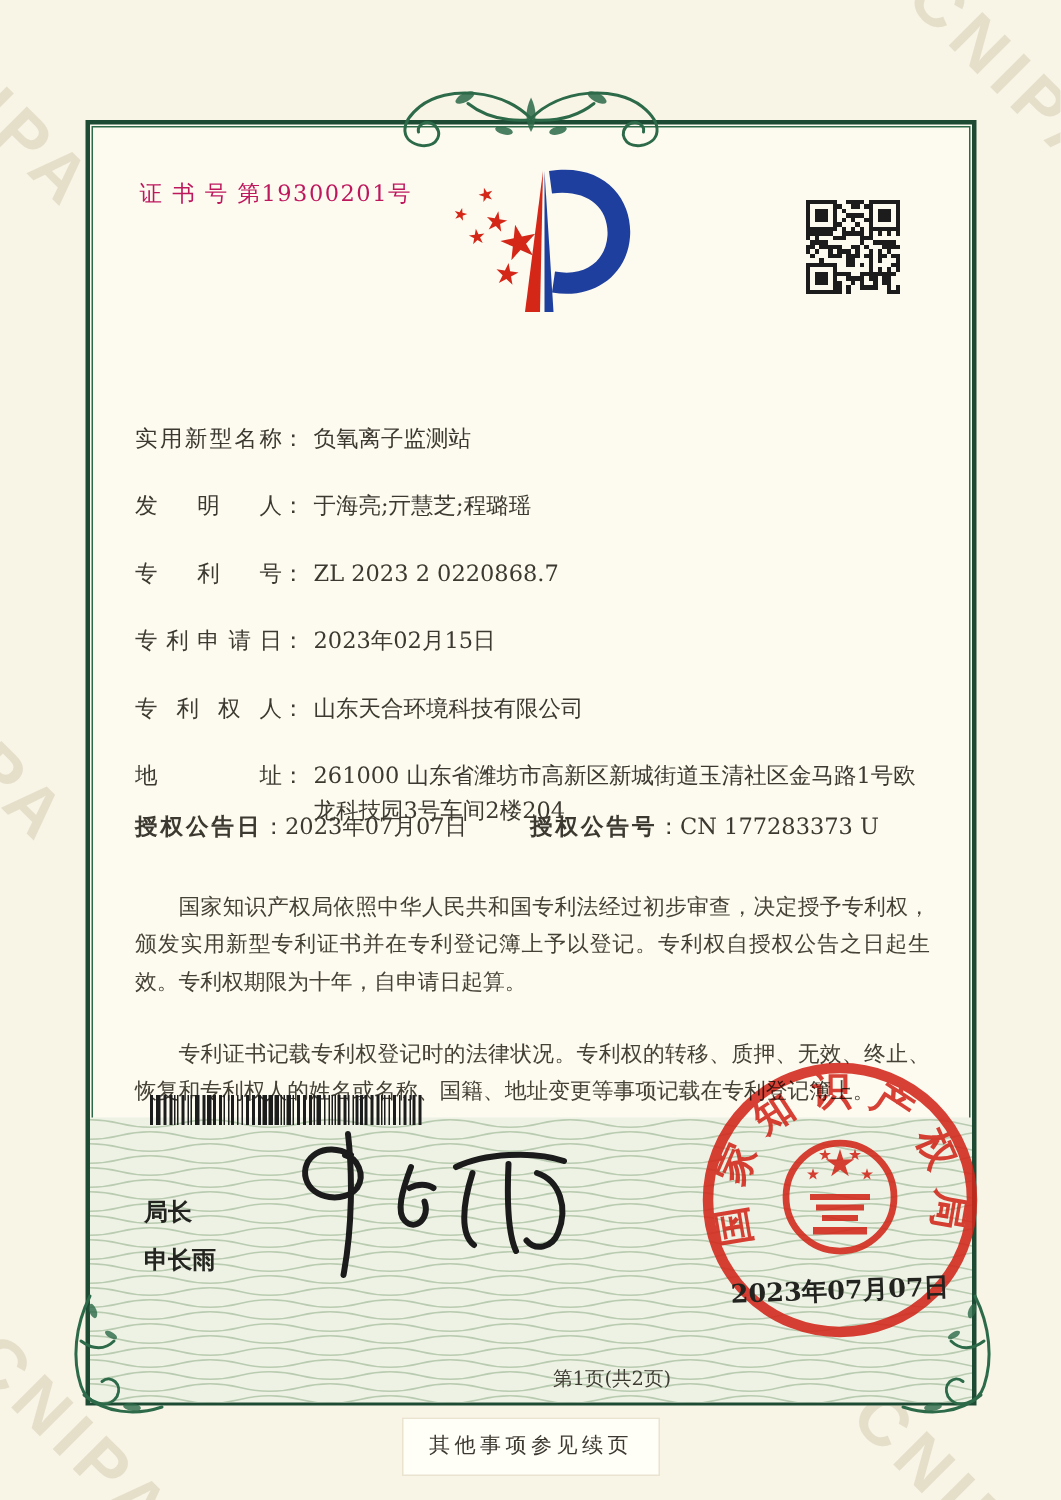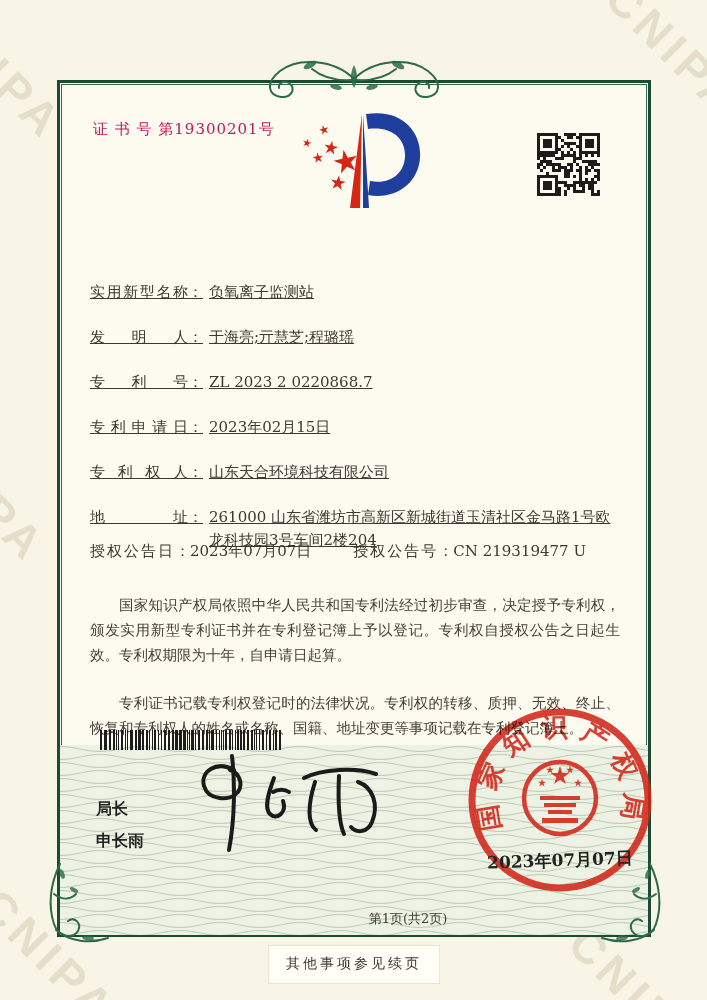--- a/index.html
+++ b/index.html
@@ -21,29 +21,29 @@
   .content { position:absolute; inset:0; z-index:2; }
 
   .certno { position:absolute; left:93px; top:120px; font-size:15px; color:#be185d; letter-spacing:1px; }
 
   .logo { position:absolute; left:290px; top:106px; }
   .qr { position:absolute; left:537px; top:133px; width:63px; height:63px; }
 
   .title { position:absolute; left:0; top:221px; width:707px; text-align:center; font-size:34px; font-weight:bold; letter-spacing:4px; color:#26241f; }
 
   .fields { position:absolute; left:90px; top:281px; width:535px; font-size:15px; color:#3c3930; }
-  .field { display:flex; line-height:23px; margin-bottom:22px;text-decoration:underline; }
+  .field { display:flex; line-height:23px; margin-bottom:22px; }
   .flabel { width:98px; text-align:justify; text-align-last:justify; flex:none; }
   .fcolon { flex:none; margin-right:6px; }
   .fvalue { max-width:430px; }
   .field.addr { margin-bottom:14px; }
 
   .grantrow { position:absolute; left:90px; top:540px; width:540px; display:flex; font-size:15px; color:#3c3930; line-height:23px; }
   .grantrow .pair2 { margin-left:42px; }
-  .glabel { letter-spacing:2px; }
+  .glabel { letter-spacing:2px;font-weight:bold; }
 
   .paras { position:absolute; left:90px; top:570px; width:530px; font-size:14.5px; line-height:25px; color:#454135; text-align:justify; }
   .paras p { text-indent:2em; margin-bottom:9px;margin-top:23px; }
 
   .barcode { position:absolute; left:100px; top:730px; height:20px; display:flex; align-items:stretch; }
   .barcode div { background:#1c1c1c; height:100%; }
 
   .signer { position:absolute; left:96px; top:793px; font-family:"Liberation Sans",sans-serif; font-size:16px; font-weight:bold; color:#23241f; line-height:32px; z-index:3; }
   .signature { position:absolute; left:188px; top:748px; z-index:3; }
 
@@ -445,21 +445,21 @@
           <span class="fcolon">：</span>
           <span class="fvalue">261000 山东省潍坊市高新区新城街道玉清社区金马路1号欧龙科技园3号车间2楼204</span>
       </div>
     </div>
 
     <div class="grantrow">
       <span>
         <span class="glabel">授权公告日</span><span>：</span><span>2023年07月07日</span>
       </span>
       <span class="pair2">
-        <span class="glabel">授权公告号</span><span>：</span><span>CN 219319477 U</span>
+        <span class="glabel">授权公告号</span><span>：</span><span>CN 177283373 U</span>
       </span>
     </div>
 
     <div class="paras">
       <p>国家知识产权局依照中华人民共和国专利法经过初步审查，决定授予专利权，颁发实用新型专利证书并在专利登记簿上予以登记。专利权自授权公告之日起生效。专利权期限为十年，自申请日起算。</p>
       <p>专利证书记载专利权登记时的法律状况。专利权的转移、质押、无效、终止、恢复和专利权人的姓名或名称、国籍、地址变更等事项记载在专利登记簿上。</p>
     </div>
 
     <div class="barcode" id="barcode">
         <div style="width: 2px; margin-right: 2px;"></div>

